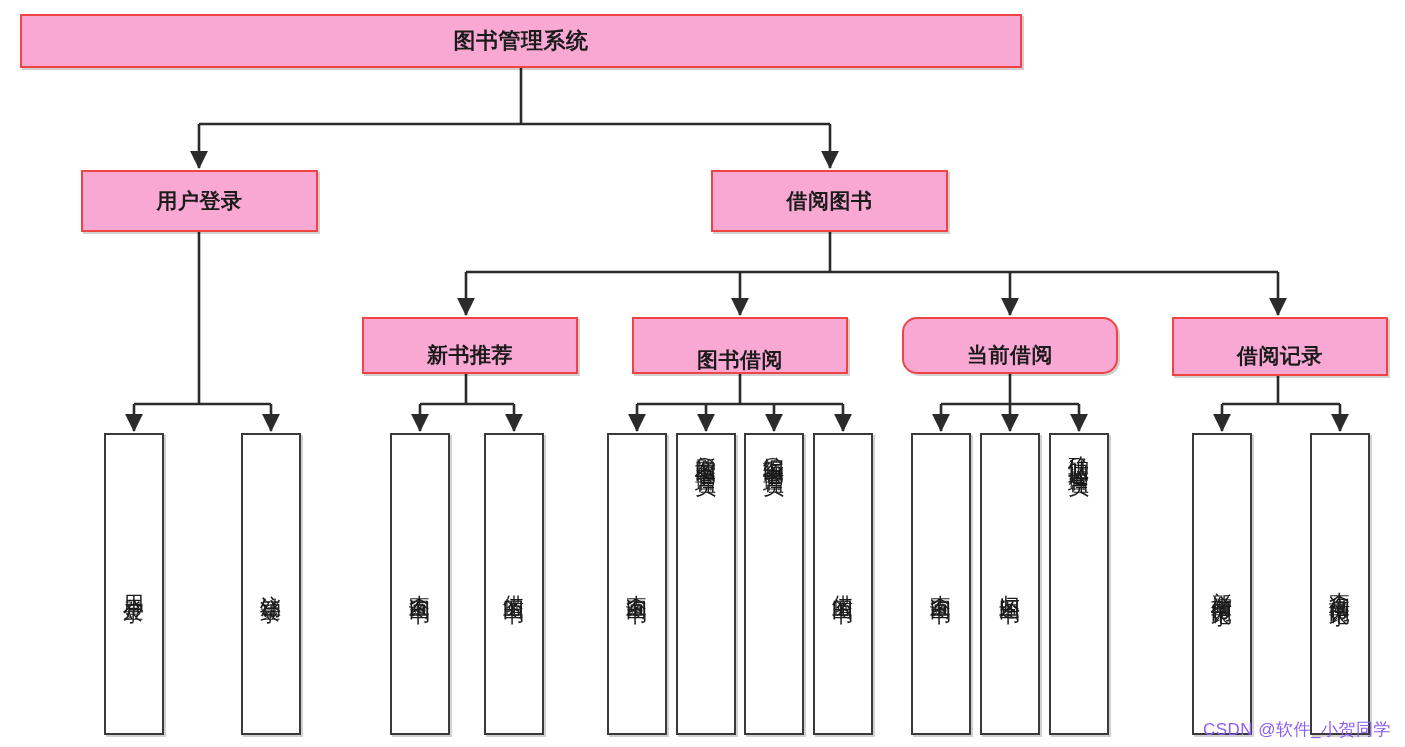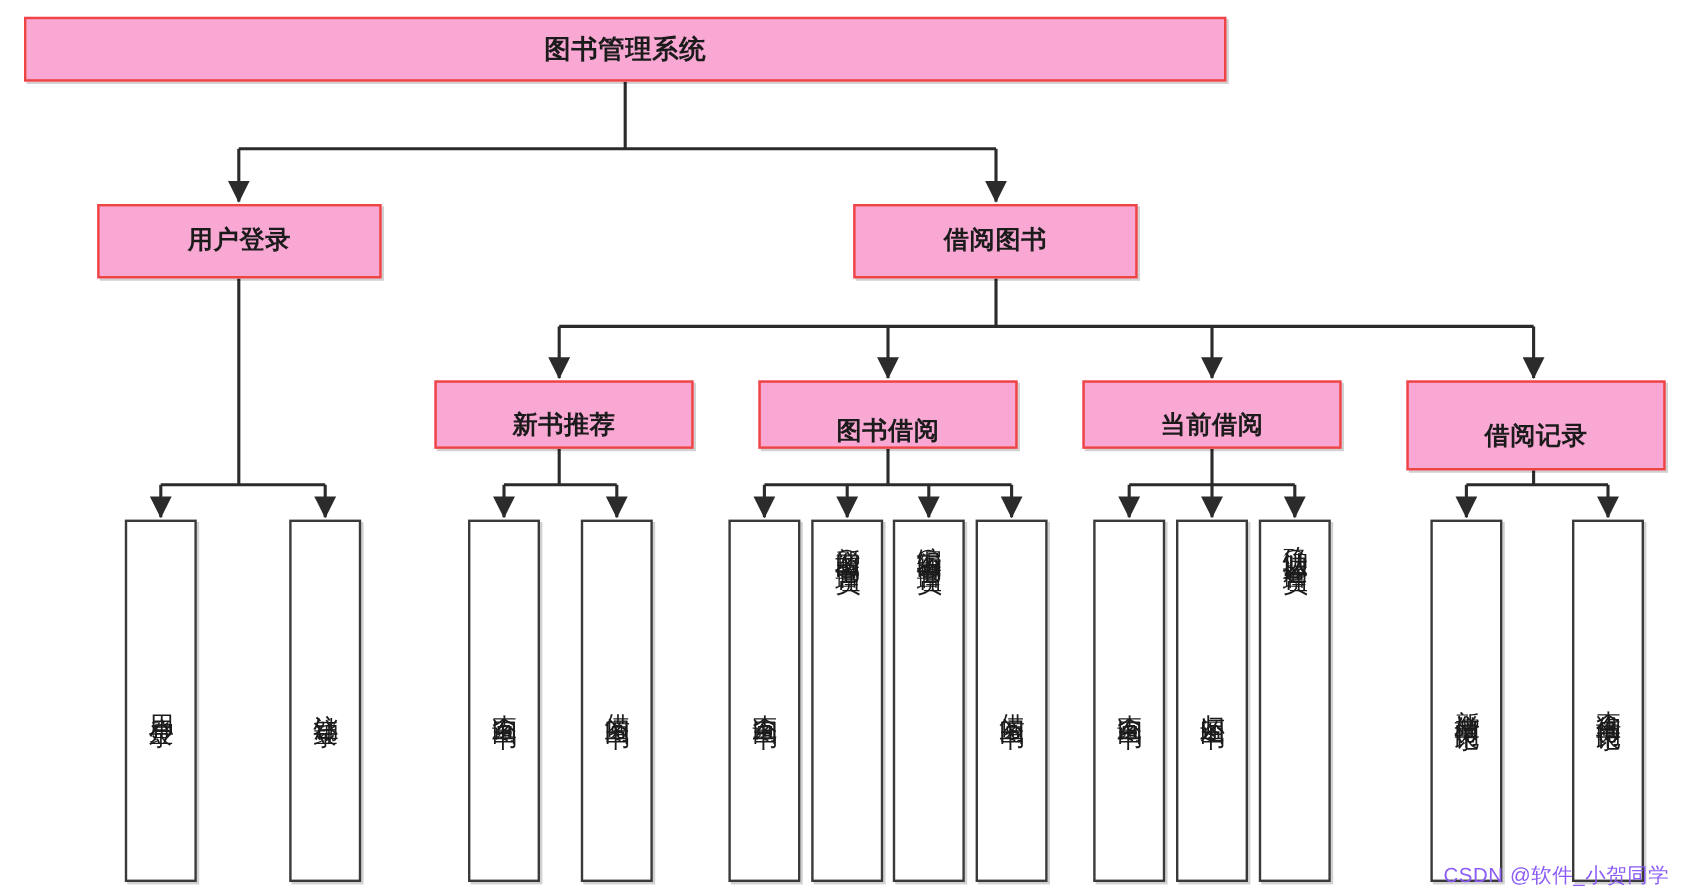--- a/index.html
+++ b/index.html
@@ -163,25 +163,25 @@
   </div>
 
   <div class="node tier-three" style="left:362px; top:317px; width:216px; height:57px;">
     <span class="node-label">新书推荐</span>
   </div>
 
   <div class="node tier-three" style="left:632px; top:317px; width:216px; height:57px;align-items:flex-end;">
     <span class="node-label">图书借阅</span>
   </div>
 
-  <div class="node tier-three" style="left:902px; top:317px; width:216px; height:57px;">
+  <div class="node tier-three" style="left:902px; top:317px; width:216px; height:57px;border-radius:15px;">
     <span class="node-label">当前借阅</span>
   </div>
 
-  <div class="node tier-three" style="left:1172px; top:317px; width:216px; height:75px;">
+  <div class="node tier-three" style="left:1172px; top:317px; width:216px; height:59px;">
     <span class="node-label">借阅记录</span>
   </div>
 
   <div class="leaf" style="left:104px; top:433px; width:60px; height:302px;">
     <span class="leaf-label">用户登录</span>
   </div>
   <div class="leaf" style="left:241px; top:433px; width:60px; height:302px;">
     <span class="leaf-label">注销登录</span>
   </div>
 

